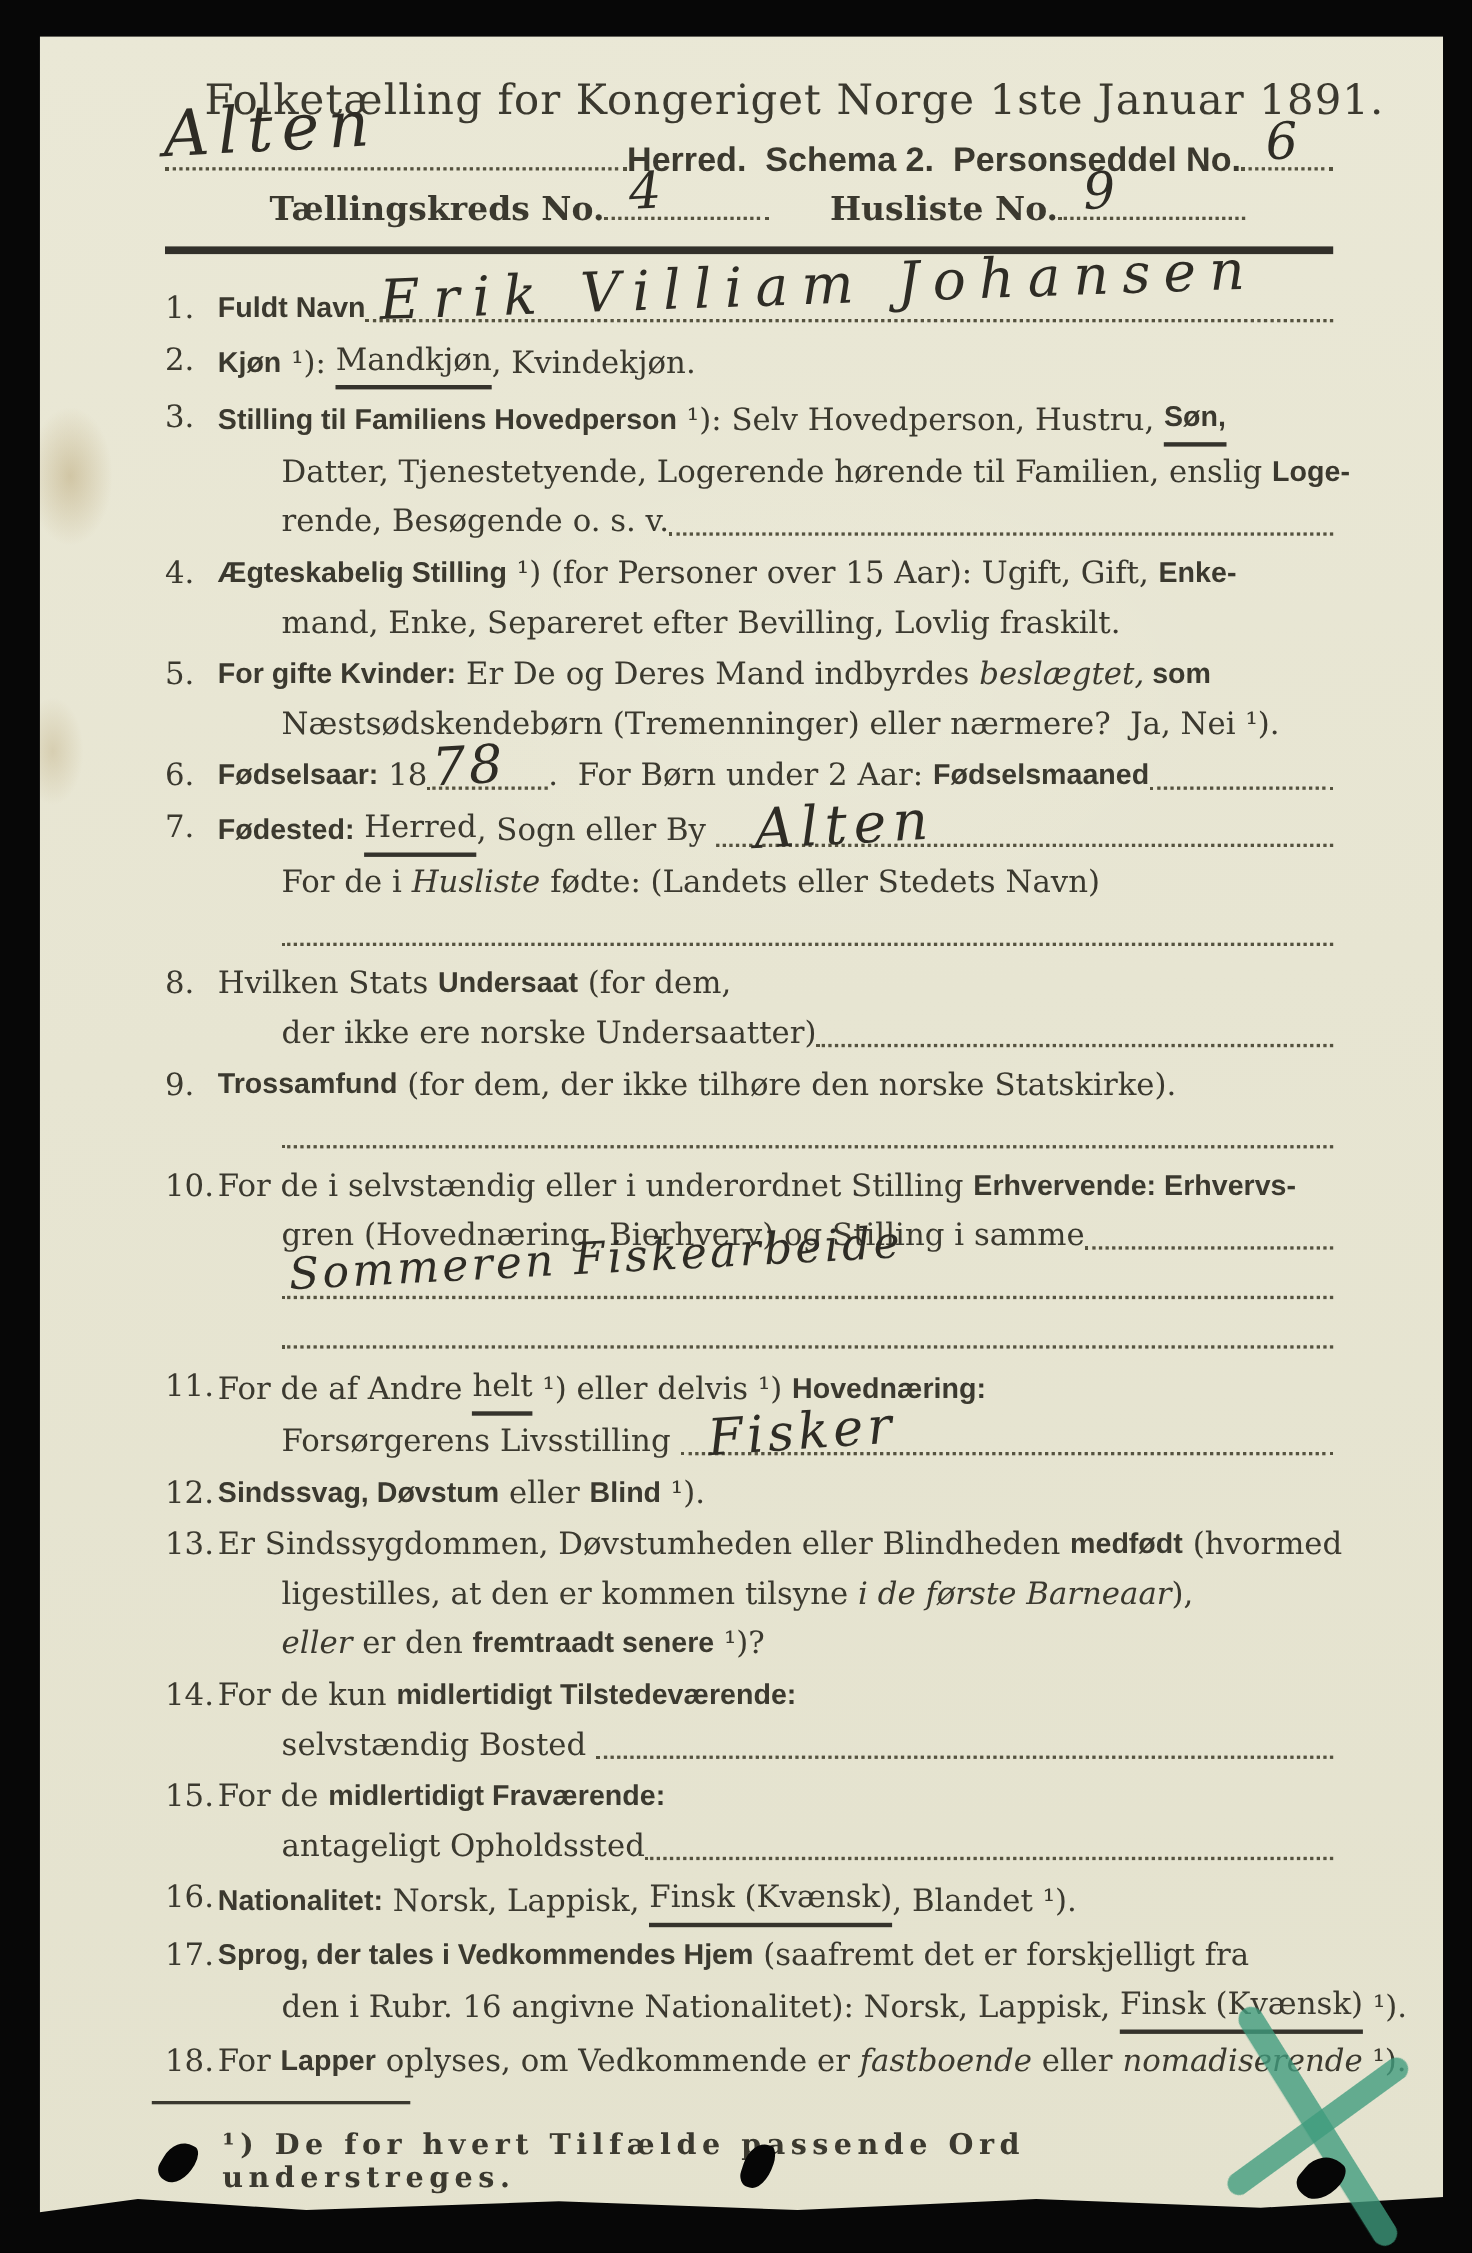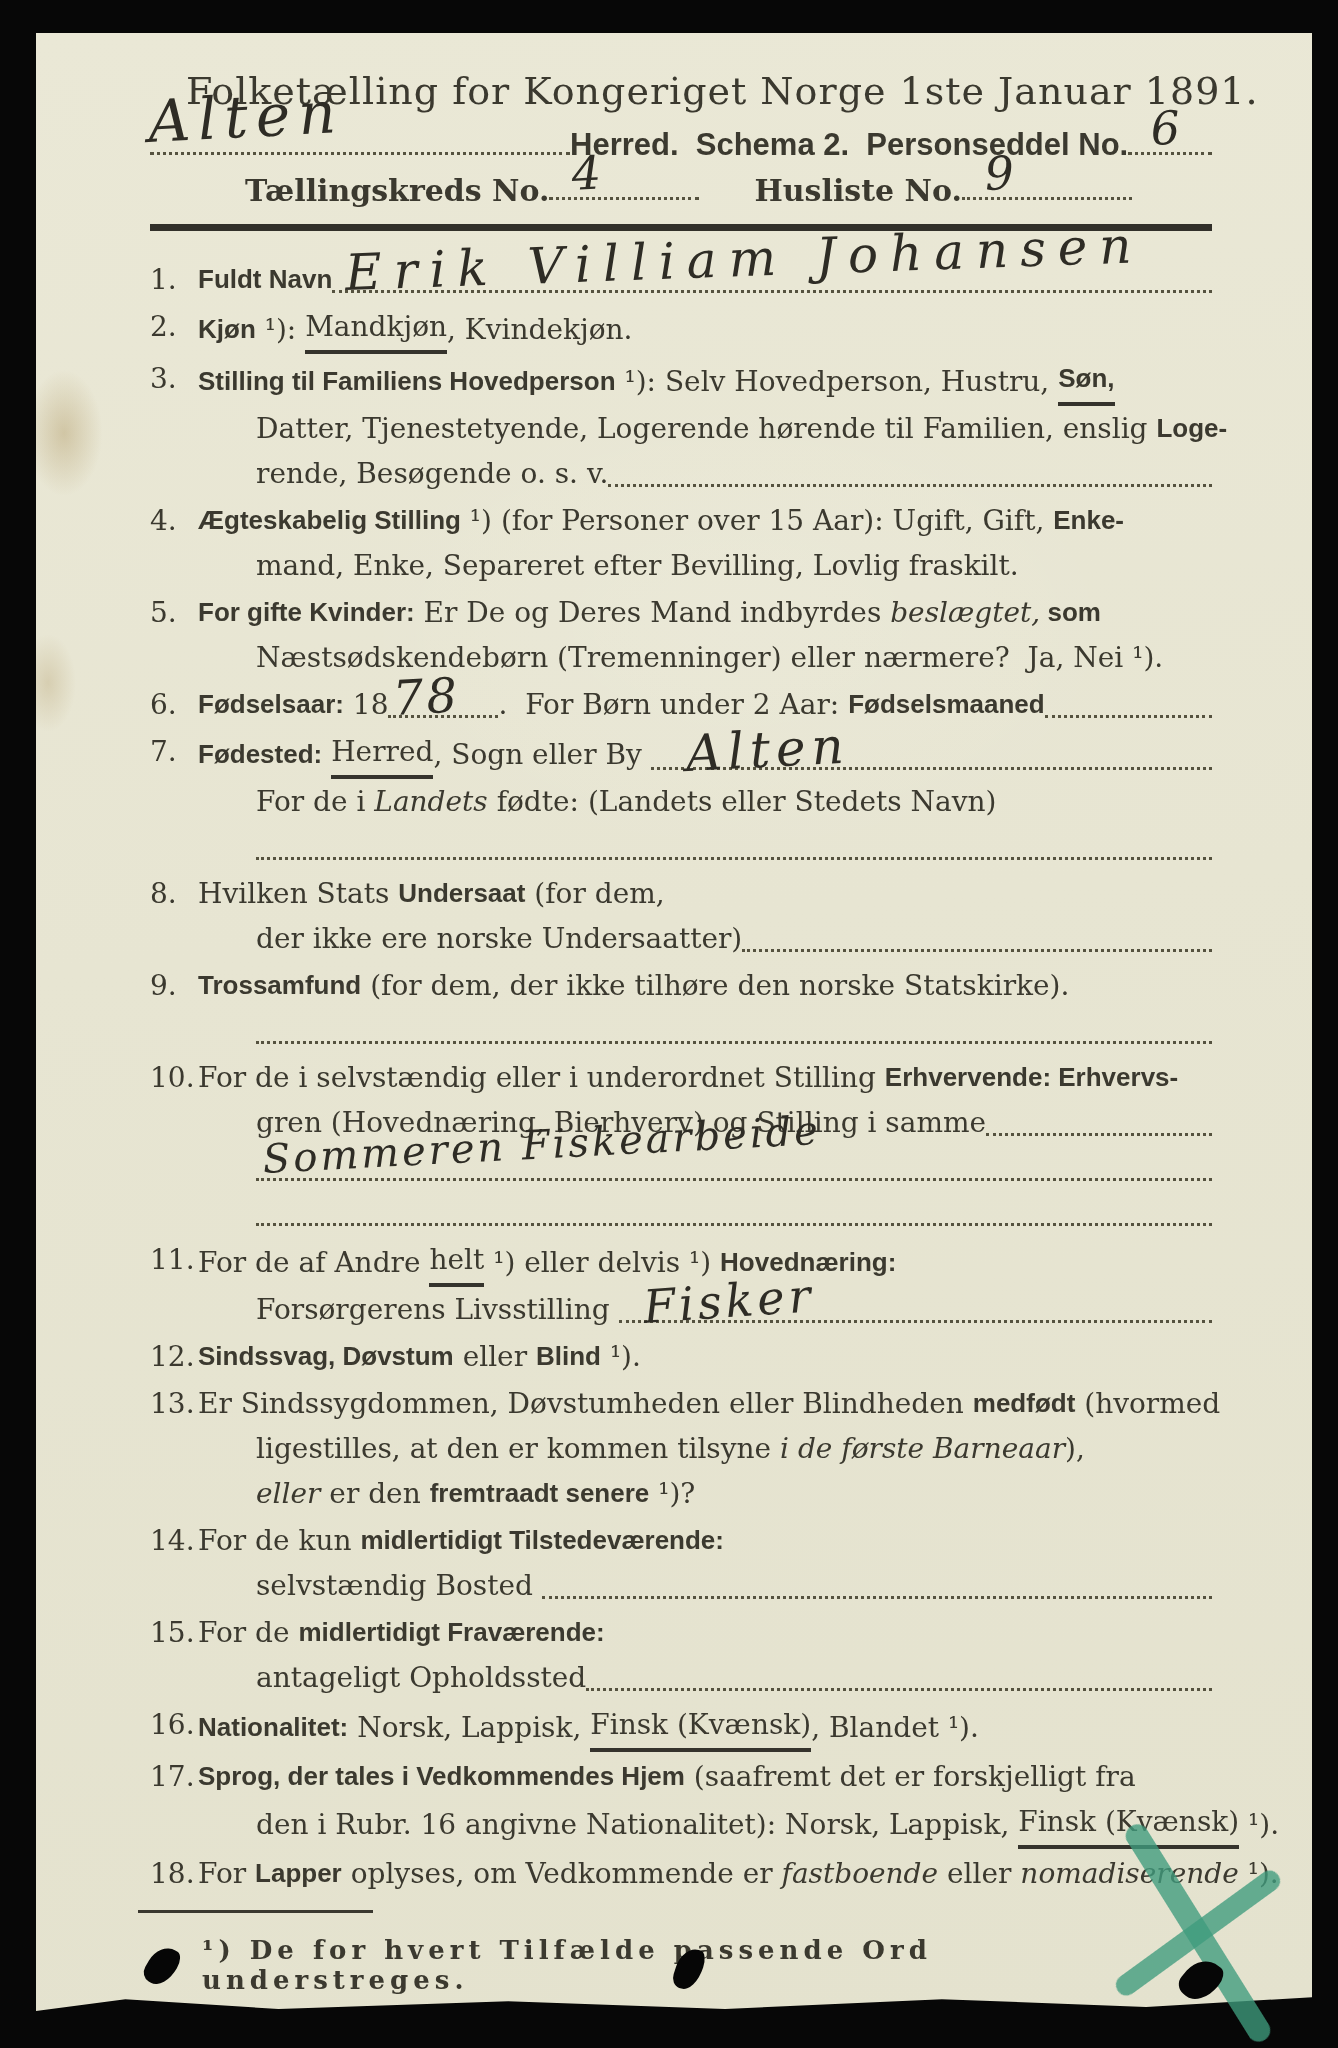--- a/index.html
+++ b/index.html
@@ -128,21 +128,21 @@
         <div class="item" data-name="form-item-6">
           <div class="num" data-name="item-number">6.</div>
           <div class="body">
             <div class="line" data-name="form-line"><span class="pt b" data-name="printed-text">Fødselsaar:</span><span class="pt" data-name="printed-text"> 18</span><span class="gapdots" data-name="dotted-line"><span class="hw" data-name="handwritten-entry">78</span></span><span class="pt" data-name="printed-text">.  For Børn under 2 Aar: </span><span class="pt b" data-name="printed-text">Fødselsmaaned</span><span class="dots" data-name="dotted-line"></span></div>
           </div>
         </div>
         <div class="item" data-name="form-item-7">
           <div class="num" data-name="item-number">7.</div>
           <div class="body">
             <div class="line" data-name="form-line"><span class="pt b" data-name="printed-text">Fødested:</span><span class="pt" data-name="printed-text"> </span><span class="pt u" data-name="printed-text">Herred</span><span class="pt" data-name="printed-text">, Sogn eller By </span><span class="dots" data-name="dotted-line"><span class="hw" data-name="handwritten-entry">Alten</span></span></div>
-            <div class="line cont" data-name="form-line"><span class="pt" data-name="printed-text">For de i </span><span class="pt i" data-name="printed-text">Landets</span><span class="pt" data-name="printed-text"> fødte: (Landets eller Stedets Navn)</span></div>
+            <div class="line cont" data-name="form-line"><span class="pt" data-name="printed-text">For de i </span><span class="pt i" data-name="printed-text">Husliste</span><span class="pt" data-name="printed-text"> fødte: (Landets eller Stedets Navn)</span></div>
             <div class="line cont" data-name="form-line"><span class="dots" data-name="dotted-line"></span></div>
           </div>
         </div>
         <div class="item" data-name="form-item-8">
           <div class="num" data-name="item-number">8.</div>
           <div class="body">
             <div class="line" data-name="form-line"><span class="pt" data-name="printed-text">Hvilken Stats </span><span class="pt b" data-name="printed-text">Undersaat</span><span class="pt" data-name="printed-text"> (for dem,</span></div>
             <div class="line cont" data-name="form-line"><span class="pt" data-name="printed-text">der ikke ere norske Undersaatter)</span><span class="dots" data-name="dotted-line"></span></div>
           </div>
         </div>

